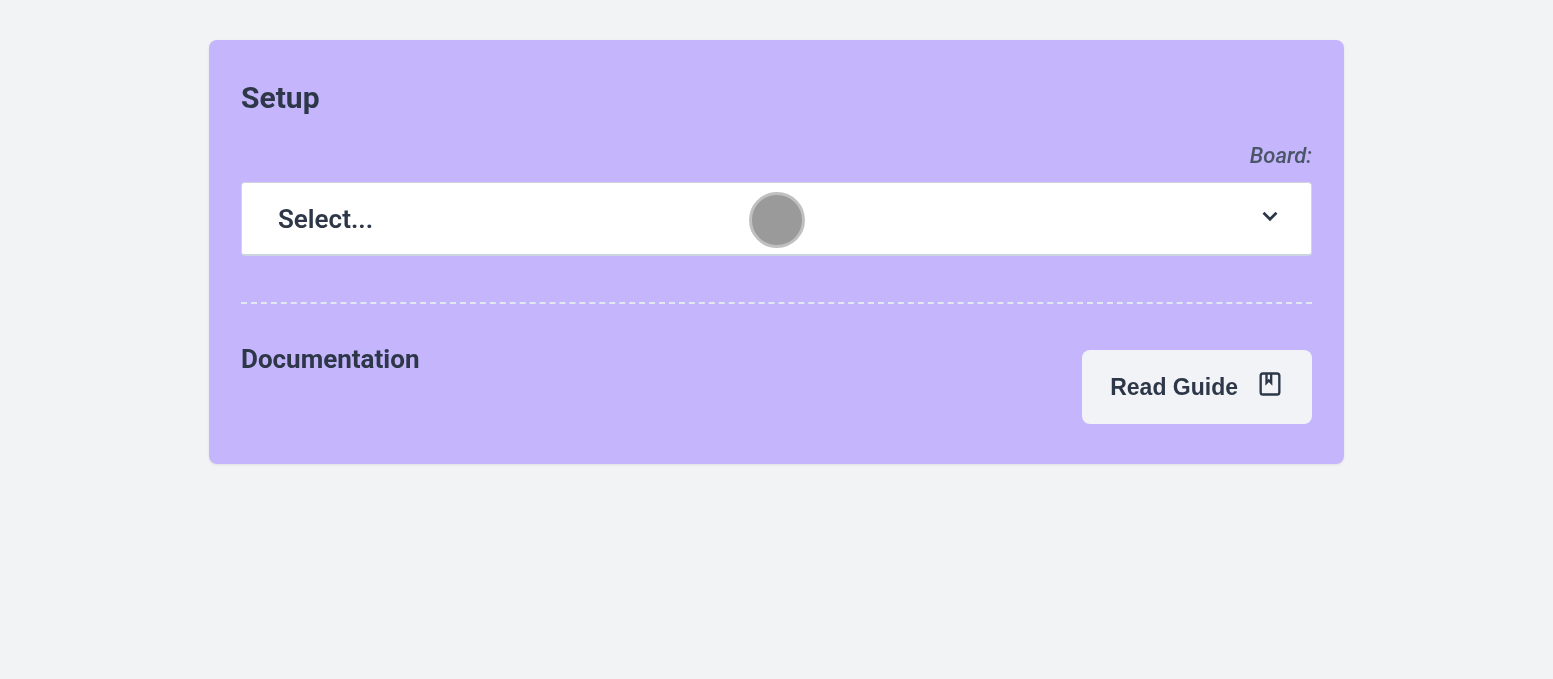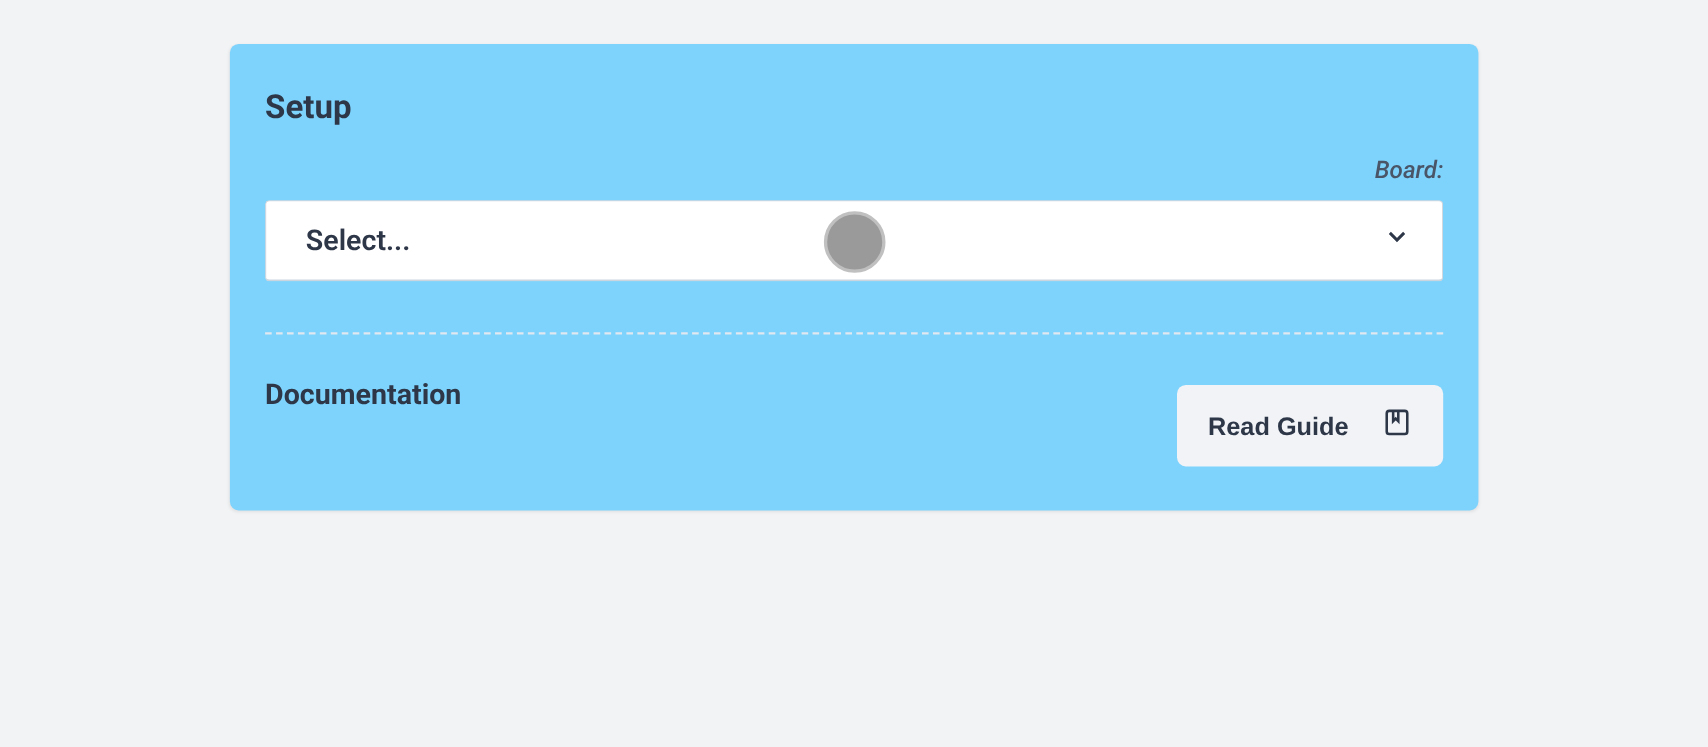--- a/index.html
+++ b/index.html
@@ -8,21 +8,21 @@
       box-sizing: border-box;
     }
     body {
       font-family: -apple-system, BlinkMacSystemFont, 'Segoe UI', Roboto, Helvetica, Arial, sans-serif;
       background-color: #f2f3f5;
       width: 1553px;
       height: 679px;
       padding: 40px 0 0 0;
     }
     .card {
-      background-color: #7dd3fc;
+      background-color: #c4b5fd;
       width: 1135px;
       margin: 0 auto;
       border-radius: 8px;
       box-shadow: 0 1px 3px rgba(0,0,0,0.08);
       padding: 40px 32px 40px 32px;
     }
     .section-title {
       font-size: 30px;
       font-weight: 700;
       color: #2d3748;
@@ -97,21 +97,21 @@
       font-weight: 700;
       font-style: italic;
     }
     .read-guide-btn {
       background-color: #f1f3f7;
       border: none;
       border-radius: 8px;
       padding: 20px 28px;
       display: flex;
       align-items: center;
-      gap: 30px;
+      gap: 18px;
       cursor: pointer;
       font-size: 23px;
       font-weight: 700;
       color: #2d3748;
       margin-top: 6px;
     }
     .book-icon svg {
       width: 28px;
       height: 28px;
       stroke: #2d3748;

